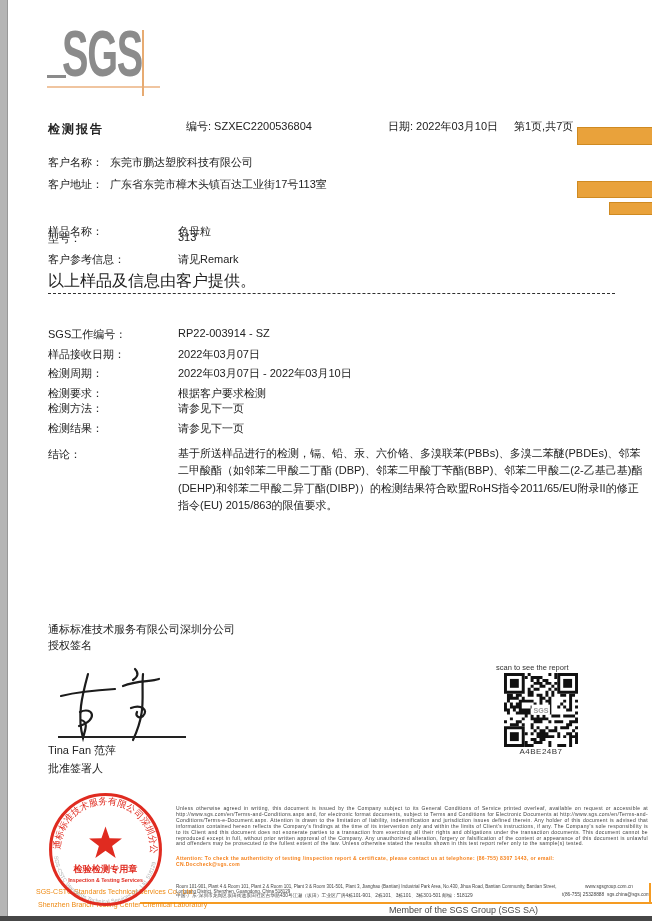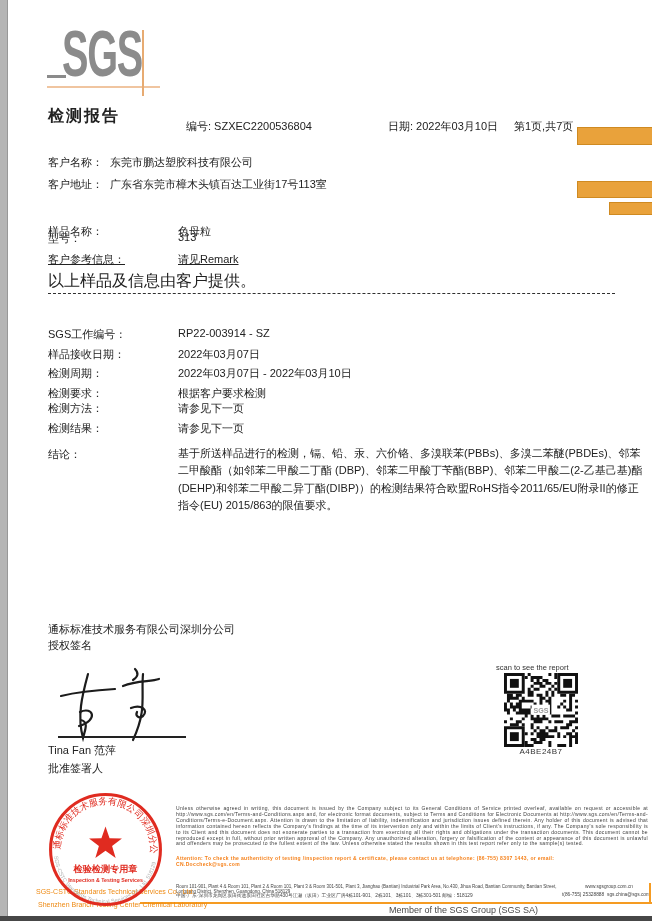--- a/index.html
+++ b/index.html
@@ -9,31 +9,31 @@
   .left-strip{left:0;top:0;width:7px;height:921px;background:#b5b5b5;border-right:1px solid #989898;}
   .bottom-strip{left:0;top:916px;width:652px;height:5px;background:#474747;}
 
   
   .logo-text{left:62px;top:22px;font-size:64px;font-weight:bold;color:#8b8b8b;letter-spacing:-2px;transform:scaleX(.62);transform-origin:left top;line-height:64px;}
   .logo-underscore{left:47px;top:75px;width:19px;height:3px;background:#8b8b8b;}
   .logo-hline{left:47px;top:86px;width:113px;height:2px;background:#f0c5a0;}
   .logo-vline{left:142px;top:30px;width:2px;height:66px;background:#e7ab72;}
 
   
-  .title{left:48px;top:106px;font-size:16px;font-weight:bold;color:#222;letter-spacing:2px;}
+  .title{left:48px;top:121px;font-size:12px;font-weight:bold;color:#222;letter-spacing:2px;}
   .meta{top:119px;font-size:11px;color:#222;}
   .m-no{left:186px;} .m-date{left:388px;} .m-page{left:514px;}
 
   .row{font-size:11px;color:#222;white-space:nowrap;}
   .lbl{display:inline-block;}
   .client-row .lbl{width:59px;}
   .val{color:#222;}
   .c1{left:48px;top:155px;} .c2{left:48px;top:177px;}
   .s-lbl{left:48px;} .s-val{left:178px;}
-  .r-samplename{top:224px;} .r-model{top:231px;} .r-ref{top:252px;text-decoration:underline;}
+  .r-samplename{top:224px;} .r-model{top:231px;} .r-ref{top:252px;}
   .note{left:48px;top:271px;font-size:16px;color:#222;}
   .dashed{left:48px;top:293px;width:567px;border-top:1.5px dashed #2f2f2f;}
 
   .d1{top:327px;} .d2{top:347px;} .d3{top:366px;} .d4{top:386px;text-align:right;} .d5{top:401px;} .d6{top:421px;}
   .r-conc-lbl{left:48px;top:447px;}
   .conclusion{left:178px;top:445px;width:468px;font-size:11px;line-height:17.3px;color:#222;white-space:normal;}
 
   
   .hl{background:#e9a23b;border:1px solid #cf8a21;}
   .hl1{left:577px;top:127px;width:75px;height:16px;}

